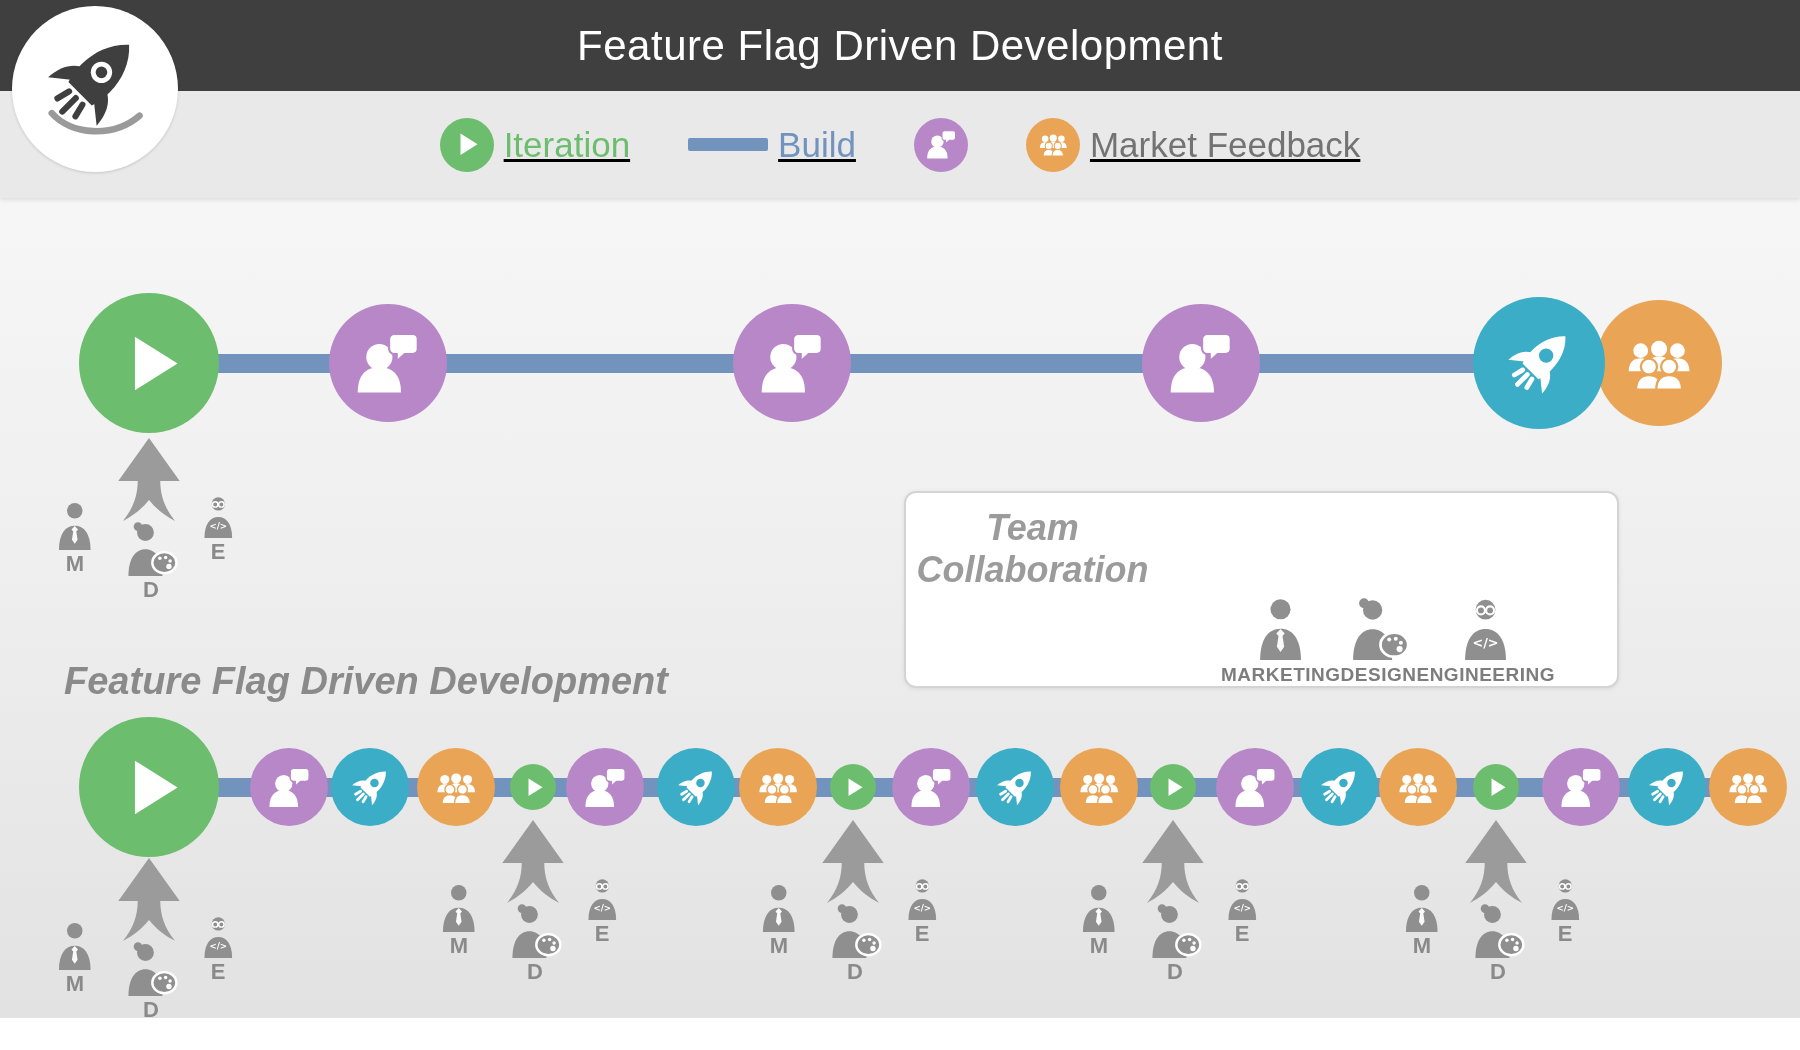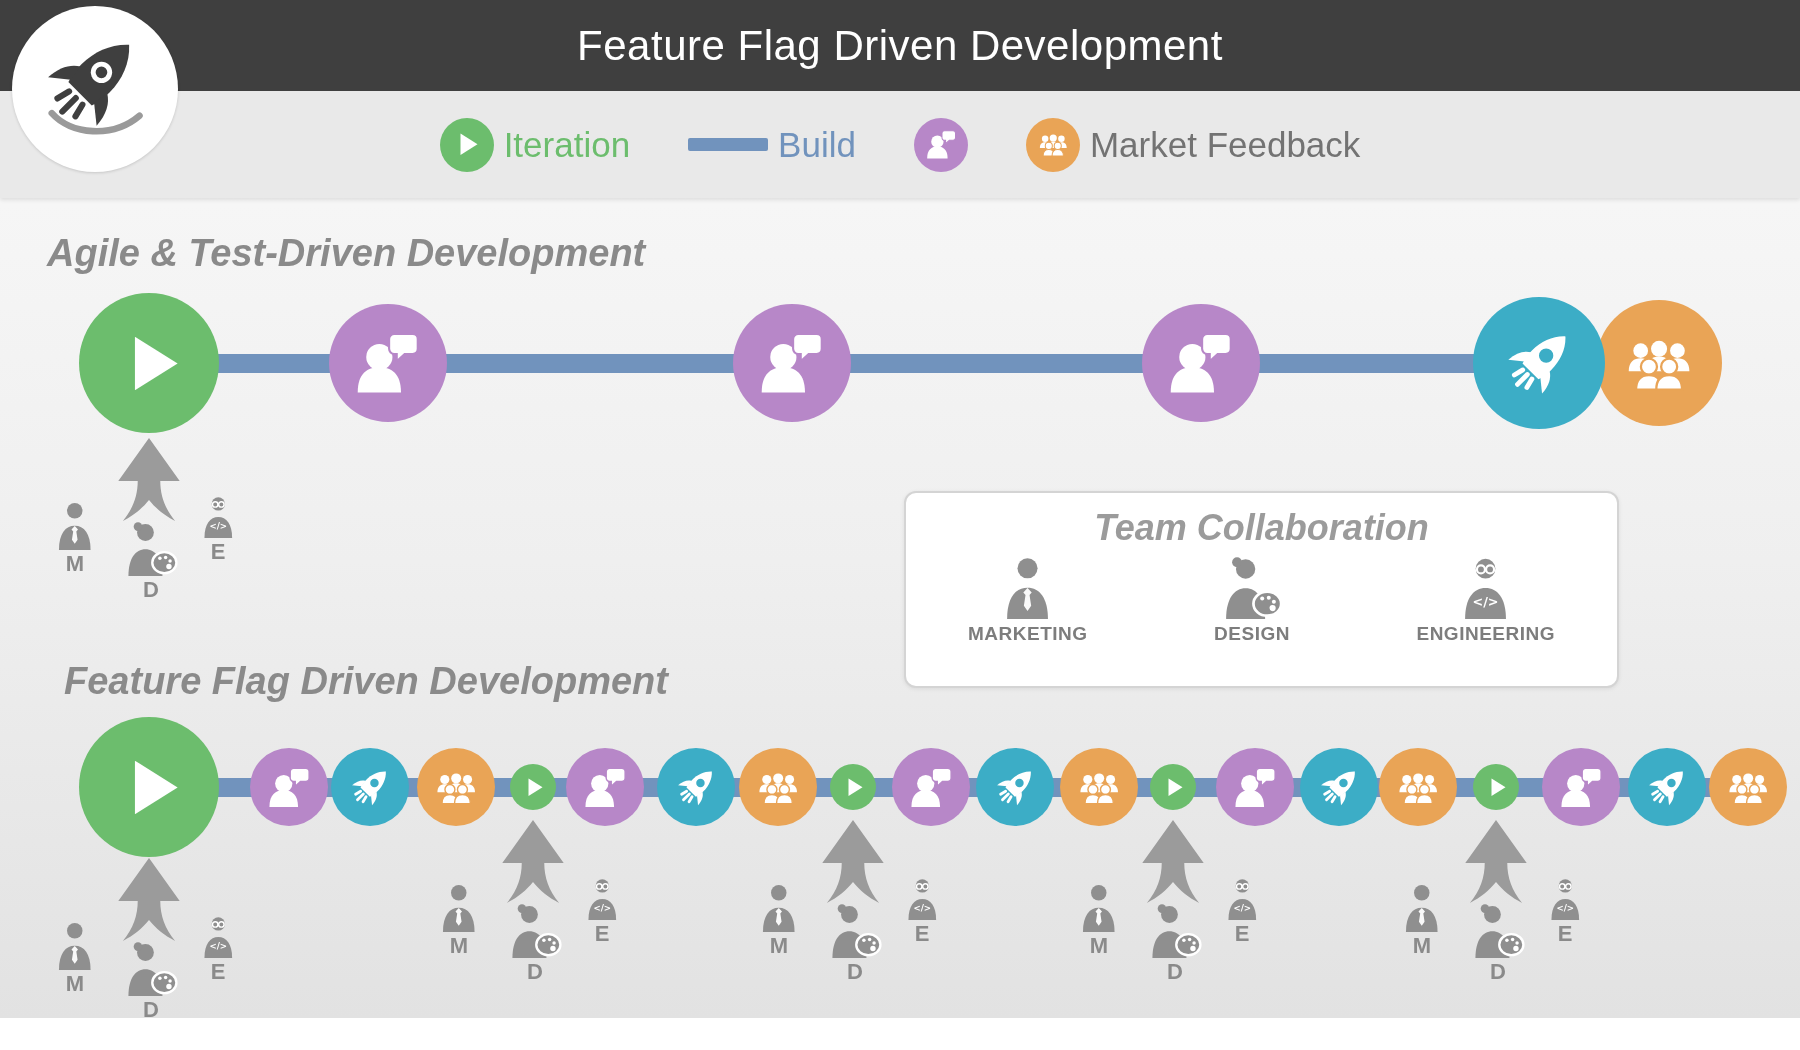--- a/index.html
+++ b/index.html
@@ -11,21 +11,21 @@
           display:flex;align-items:center;justify-content:center;z-index:4;}
   .header-title{color:#fff;font-size:42px;font-weight:400;letter-spacing:.5px;}
   .logo{position:absolute;left:12px;top:6px;width:166px;height:166px;border-radius:50%;
         background:#fff;z-index:6;display:flex;align-items:center;justify-content:center;
         box-shadow:0 1px 3px rgba(0,0,0,.15);}
   .logo .icon{width:122px;height:122px;display:block;}
   .logo .icon svg{width:100%;height:100%;}
   
   .legend{position:absolute;left:0;top:91px;width:100%;height:107px;background:#e9e9e9;
           display:flex;align-items:center;justify-content:center;gap:58px;z-index:3;
-          box-shadow:0 2px 4px rgba(0,0,0,.10);}
+          box-shadow:0 2px 4px rgba(0,0,0,.10);text-decoration:underline;}
   .legend-item{display:flex;align-items:center;gap:10px;}
   .legend-circle{width:54px;height:54px;border-radius:50%;display:flex;align-items:center;justify-content:center;flex:0 0 auto;}
   .legend-circle .icon{width:64%;height:64%;display:flex;}
   .legend-circle .icon svg{width:100%;height:100%;}
   .legend-bar{width:80px;height:13px;border-radius:2px;display:inline-block;}
   .legend-label{font-size:35px;font-weight:400;}
   
   .section-title{position:absolute;font-size:38px;font-weight:bold;font-style:italic;color:#8a8a8a;z-index:2;}
   .title-agile{left:47px;top:232px;}
   .title-ffdd{left:64px;top:660px;}
@@ -44,21 +44,21 @@
   .tm-d{left:80px;top:84px;width:74px;}
   .tm-e{left:154px;top:58px;width:60px;}
   .member .icon{display:flex;}
   .tm-m .icon svg{height:48px;}
   .tm-d .icon svg{height:54px;}
   .tm-e .icon svg{height:42px;}
   .member-label{font-weight:bold;font-size:22px;color:#8a8a8a;margin-top:1px;}
   
   .collab{position:absolute;left:904px;top:491px;width:711px;height:193px;background:#fff;
           border:2px solid #d4d4d4;border-radius:12px;z-index:3;
-          box-shadow:0 1px 4px rgba(0,0,0,.08);display:flex;flex-direction:column;}
+          box-shadow:0 1px 4px rgba(0,0,0,.08);display:flex;flex-direction:row;}
   .collab-title{text-align:center;margin-top:14px;font-size:36px;font-weight:bold;font-style:italic;color:#9b9b9b;}
   .roles{display:flex;justify-content:space-between;align-items:flex-end;padding:8px 62px 0;color:#8f8f8f;}
   .role{display:flex;flex-direction:column;align-items:center;}
   .role .icon{display:flex;}
   .role .icon svg{height:62px;}
   .role-label{margin-top:4px;font-size:19px;font-weight:bold;color:#7d7d7d;letter-spacing:.5px;}
 </style>
 </head>
 <body>
 
@@ -126,21 +126,20 @@
                 <circle cx="21.4" cy="14.6" r="3.5"></circle>
                 <path d="M15.8 24.6 C15.8 19.9 18.3 18.2 21.4 18.2 C24.5 18.2 27 19.9 27 24.6 Z"></path>
               </g>
             </svg>
           </span>
         </span>
         <span class="legend-label" style="color: #737373;">Market Feedback</span>
       </div>
     </div>
 
-  <div class="section-title title-agile">Agile &amp; Test-Driven Development</div>
 
   <div class="layer">
       <div class="tbar" style="left: 149px; width: 1390px; top: 354px;"></div>
       <div class="node" style="left: 79px; top: 293px; height: 140px; width: 140px; background: rgb(108, 189, 109); --c: #6cbd6d;">
         <span class="icon">
           <svg viewBox="0 0 24 24">
             <path d="M8 4.6 L19.8 12 L8 19.4 Z" fill="#fff"></path>
           </svg>
         </span>
       </div>

